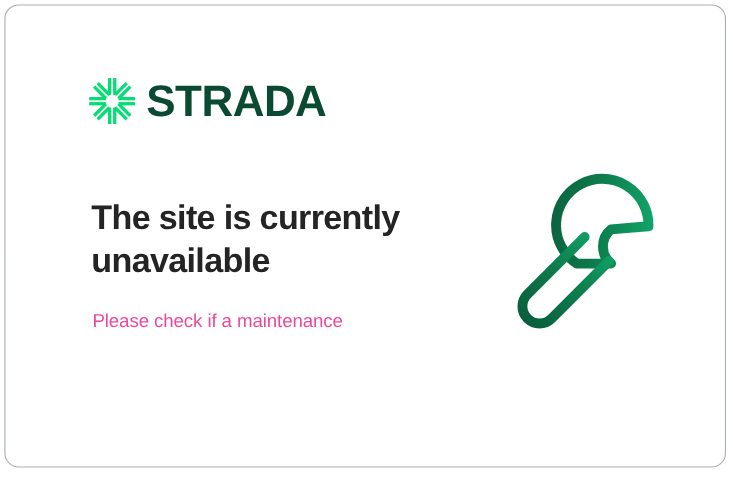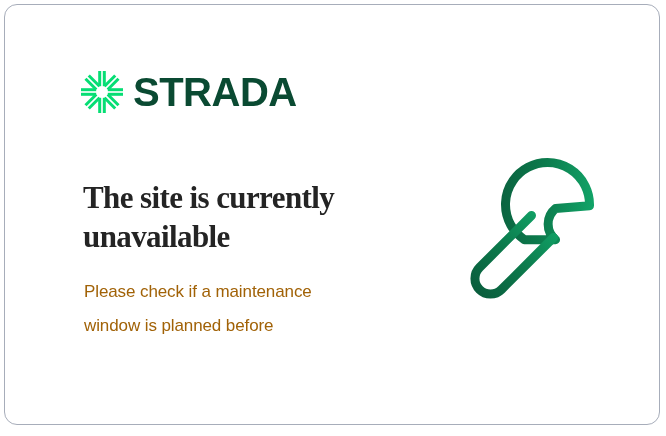--- a/index.html
+++ b/index.html
@@ -64,34 +64,33 @@
   .headline {
     position: absolute;
     left: 78px;
     top: 152px;
     width: 350px;
     font-size: 31px;
     font-weight: bold;
     line-height: 1.28;
     letter-spacing: -0.6px;
     color: #242424;
-    font-family: Liberation Serif, serif;
   }
 
   
   .body-copy {
     position: absolute;
     left: 79px;
     top: 270px;
     width: 320px;
     font-size: 17px;
     font-weight: normal;
     line-height: 2.0;
     letter-spacing: -0.1px;
-    color: #a16207;
+    color: #ec4899;
   }
   .body-copy .line {
     display: block;
     white-space: nowrap;
   }
 
   
   .illustration {
     position: absolute;
     left: 452px;
@@ -140,21 +139,20 @@
           </g>
         </svg>
       </span>
       <span class="brand-word">STRADA</span>
     </div>
 
     <h1 class="headline">The site is currently unavailable</h1>
 
     <div class="body-copy">
       <span class="line">Please check if a maintenance</span>
-      <span class="line">window is planned before</span>
     </div>
 
     <div class="illustration">
       <svg viewBox="0 0 166 166" xmlns="http://www.w3.org/2000/svg" aria-hidden="true">
         <defs>
           <linearGradient id="wrenchGrad" x1="0" y1="1" x2="1" y2="0">
             <stop offset="0%" stop-color="#0a5c3c"></stop>
             <stop offset="48%" stop-color="#0c7a4c"></stop>
             <stop offset="100%" stop-color="#12a76a"></stop>
           </linearGradient>

